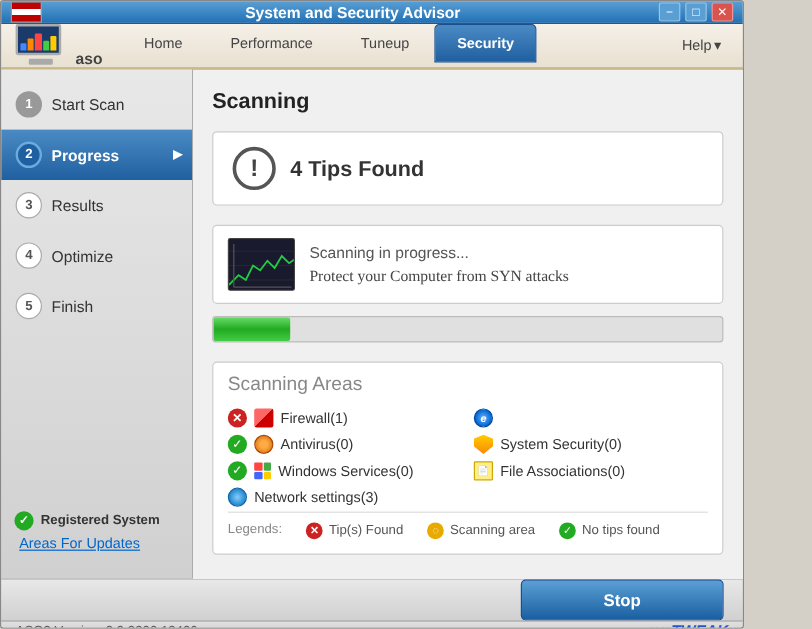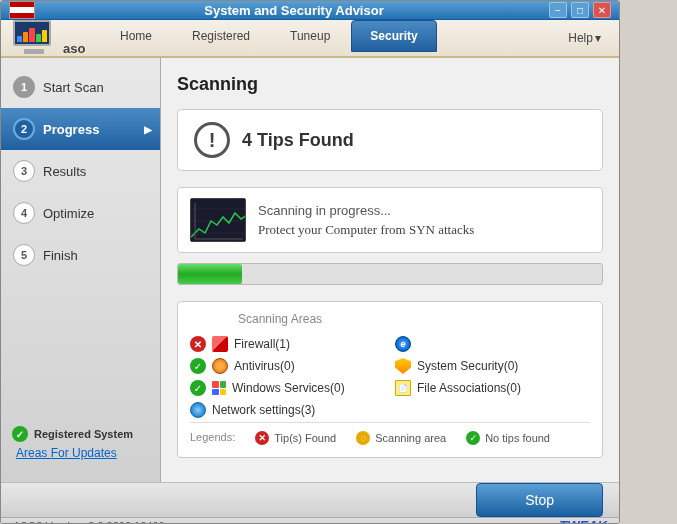--- a/index.html
+++ b/index.html
@@ -279,24 +279,23 @@
 
     
     .scanning-areas-box {
       background: white;
       border: 1px solid #ccc;
       border-radius: 4px;
       padding: 10px 12px;
       margin-bottom: 10px;
     }
     .scanning-areas-title {
-      font-size: 12px;
+      font-size: 16px;
       color: #888;
       margin-bottom: 10px;
-      margin-left: 48px;
     }
     .areas-grid {
       display: grid;
       grid-template-columns: 1fr 1fr;
       gap: 6px 10px;
     }
     .area-item {
       display: flex;
       align-items: center;
       gap: 6px;
@@ -389,23 +388,23 @@
       display: flex;
       align-items: center;
       justify-content: flex-end;
       padding: 0 16px;
     }
     .stop-btn {
       background: linear-gradient(to bottom, #5a9fd4 0%, #1a60a0 100%);
       color: white;
       border: 1px solid #1050a0;
       border-radius: 4px;
-      padding: 8px 48px;
+      padding: 8px 68px;
       font-size: 14px;
-      font-weight: normal;
+      font-weight: bold;
       cursor: pointer;
     }
 
     
     .window {
       width: 620px;
       height: 524px;
       display: flex;
       flex-direction: column;
       border: 1px solid #888;
@@ -509,21 +508,21 @@
         </div>
         <div class="monitor-base"></div>
       </div>
       <span style="font-size:13px;font-weight:bold;color:#444;margin-left:4px;">aso</span>
     </div>
     <div class="nav-tabs">
       <div class="nav-tab">
         <span>Home</span>
       </div>
       <div class="nav-tab">
-        <span>Registered</span>
+        <span>Performance</span>
       </div>
       <div class="nav-tab">
         <span>Tuneup</span>
       </div>
       <div class="nav-tab active">
         <span>Security</span>
       </div>
     </div>
     <div class="help-btn">
       <span>Help</span>

